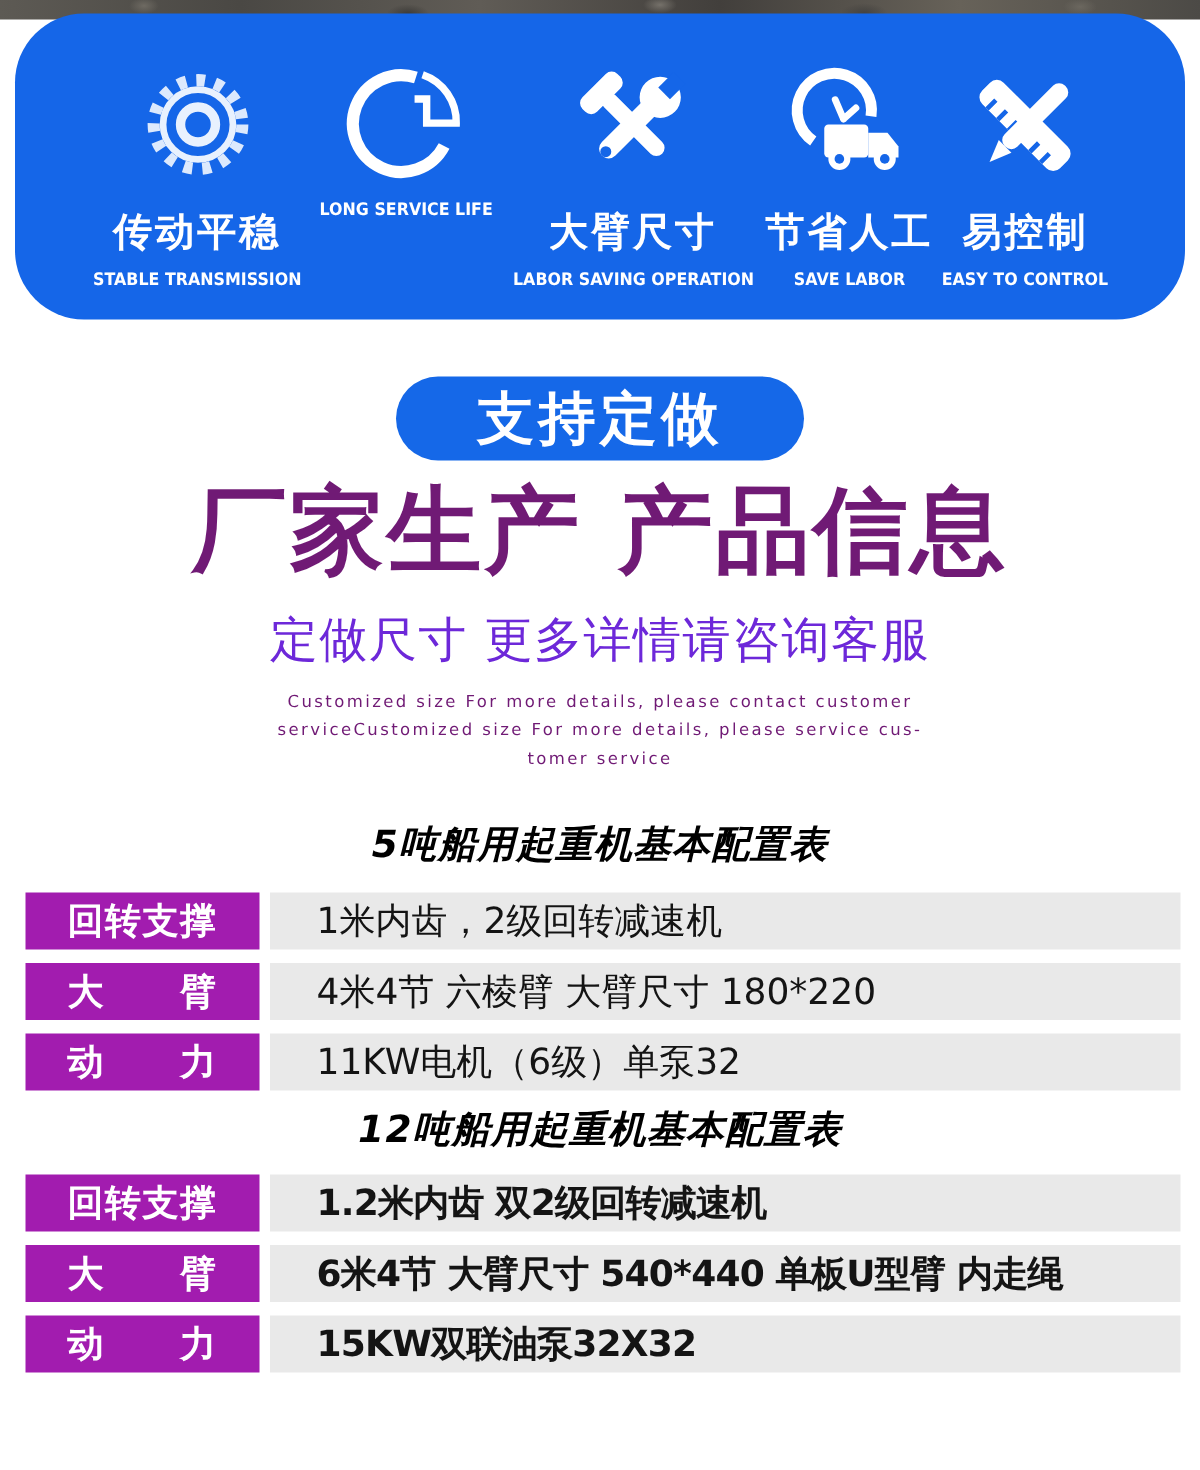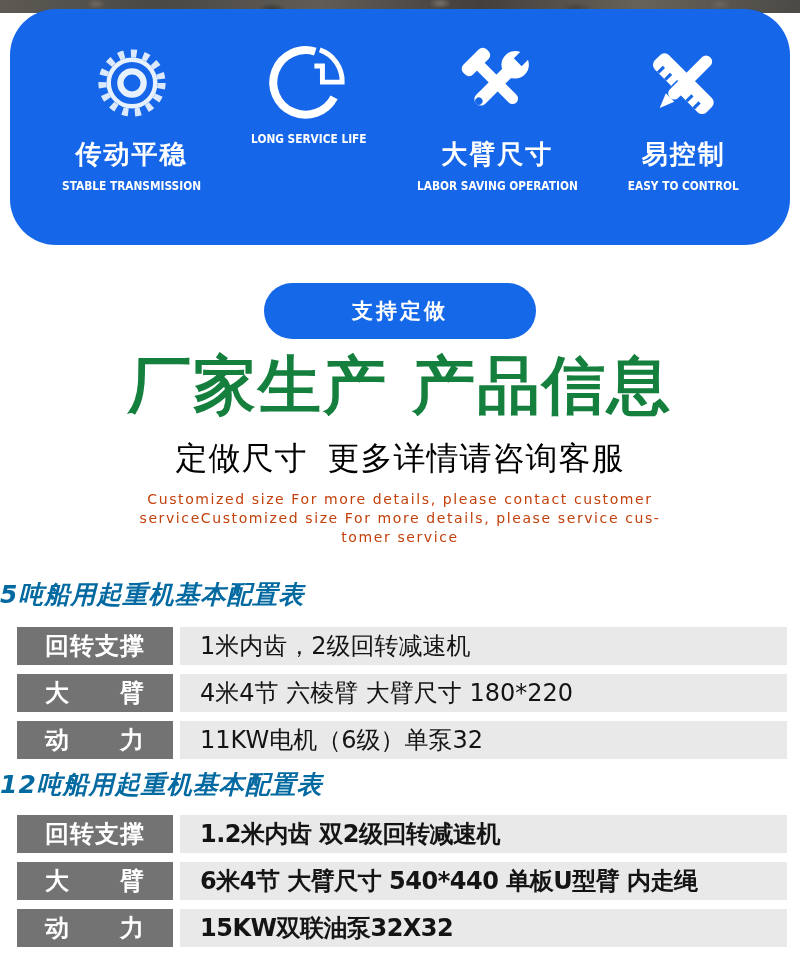--- a/index.html
+++ b/index.html
@@ -14,61 +14,61 @@
     background:
       radial-gradient(14px 8px at 12% 30%, #6e6a62 0%, transparent 70%),
       radial-gradient(20px 9px at 34% 70%, #3d3b38 0%, transparent 70%),
       radial-gradient(16px 8px at 55% 25%, #75716a 0%, transparent 70%),
       radial-gradient(22px 9px at 72% 65%, #454340 0%, transparent 70%),
       radial-gradient(16px 8px at 90% 35%, #6b675f 0%, transparent 70%),
       linear-gradient(90deg,#5d5a54 0%,#4a4844 20%,#605c56 40%,#423f3c 60%,#676259 80%,#4c4a46 100%);
   }
   
   .banner {
-    position:relative; margin:-4px 10px 0; height:236px; border-radius:46px;
+    position:relative; margin:-4px 10px 0; height:204px; border-radius:46px;
     background:#1566e8; display:flex; align-items:flex-start;
     justify-content:space-between; padding:32px 46px 0;
   }
   .feature { display:flex; flex-direction:column; align-items:center; text-align:center; }
   .feature .icon-box { height:84px; display:flex; align-items:center; justify-content:center; }
   .feature .cn { margin-top:12px; color:#fff; font-size:26px; font-weight:700; letter-spacing:2px; white-space:nowrap; }
   .feature .en { margin-top:7px; color:#fff; font-size:11.5px; font-weight:700; letter-spacing:0; white-space:nowrap;
                  transform:scaleX(.92); }
   
   .badge {
     margin:38px auto 0; width:272px; height:56px; border-radius:28px; background:#1568e8;
-    color:#fff; font-size:21px; font-weight:700; letter-spacing:3px;
+    color:#fff; font-size:38px; font-weight:700; letter-spacing:3px;
     display:flex; align-items:center; justify-content:center;
   }
   .hero-title {
-    margin-top:8px; text-align:center; color:#15803d;
+    margin-top:8px; text-align:center; color:#701a75;
     font-size:63px; font-weight:900; letter-spacing:2px; line-height:1.24; white-space:nowrap;
   }
   .hero-sub {
-    margin-top:12px; text-align:center; color:#000000;
-    font-size:32px; font-weight:400; letter-spacing:1px;font-family:Liberation Mono, monospace;
+    margin-top:12px; text-align:center; color:#6d28d9;
+    font-size:32px; font-weight:400; letter-spacing:1px;
   }
   .hero-note {
-    margin-top:9px; text-align:center; color:#c2410c;
-    font-size:14px; letter-spacing:1.6px; line-height:19px; font-weight:400;
+    margin-top:9px; text-align:center; color:#701a75;
+    font-size:11px; letter-spacing:1.6px; line-height:19px; font-weight:400;
   }
   
   .section-title {
-    margin-top:31px; color:#0369a1;
+    margin-top:31px; text-align:center; color:#000000;
     font-size:25px; font-weight:800; font-style:italic; letter-spacing:1px;
   }
   .spec-table { margin-top:16px; }
   .spec-row { display:flex; height:38px; margin:0 13px 9px 17px; }
   .spec-label {
-    width:156px; background:#737373; color:#fff; font-size:24px; font-weight:700;
+    width:156px; background:#a21caf; color:#fff; font-size:24px; font-weight:700;
     display:flex; align-items:center; justify-content:center; letter-spacing:1px; white-space:pre;
   }
   .spec-value {
     flex:1; margin-left:7px; background:#e9e9e9; color:#141414; font-size:24px;
-    display:flex; align-items:center; padding-left:20px; white-space:nowrap;
+    display:flex; align-items:center; padding-left:31px; white-space:nowrap;
   }
   .t2 .spec-value { font-weight:700; letter-spacing:-0.5px; }
 </style>
 </head>
 <body>
 
 <div class="photo-strip"></div>
 
 <div class="banner">
 
@@ -108,20 +108,38 @@
         <g transform="rotate(-45 48 48)">
           <rect x="42" y="18" width="12" height="60" rx="6" fill="#fff"></rect>
           <rect x="30" y="8" width="36" height="15" rx="6" fill="#fff"></rect>
         </g>
       </svg>
     </div>
     <div class="cn">大臂尺寸</div>
     <div class="en">LABOR SAVING OPERATION</div>
   </div>
 
+  <div class="feature">
+    <div class="icon-box">
+      <svg width="88" height="88" viewBox="0 0 96 96">
+
+        <path d="M22 60 A27 27 0 1 1 64 42" fill="none" stroke="#fff" stroke-width="8"></path>
+        <path d="M44 44 L38 30 M44 44 L53 36" fill="none" stroke="#fff" stroke-width="5" stroke-linecap="round"></path>
+
+        <rect x="30" y="48" width="32" height="24" rx="3" fill="#fff"></rect>
+        <path d="M62 54 L76 54 L84 64 L84 72 L62 72 Z" fill="#fff"></path>
+        <circle cx="41" cy="73" r="8" fill="#fff"></circle>
+          <circle cx="41" cy="73" r="3.5" fill="#1566e8"></circle>
+        <circle cx="74" cy="73" r="8" fill="#fff"></circle>
+          <circle cx="74" cy="73" r="3.5" fill="#1566e8"></circle>
+      </svg>
+    </div>
+    <div class="cn">节省人工</div>
+    <div class="en">SAVE LABOR</div>
+  </div>
 
   <div class="feature">
     <div class="icon-box">
       <svg width="88" height="88" viewBox="0 0 96 96">
 
         <g transform="rotate(-45 48 48)">
           <rect x="36" y="8" width="22" height="80" rx="7" fill="#fff"></rect>
           <path d="M36 20 h9 M36 31 h9 M36 42 h9 M36 64 h9 M36 75 h9" stroke="#1566e8" stroke-width="3.4"></path>
         </g>
 

